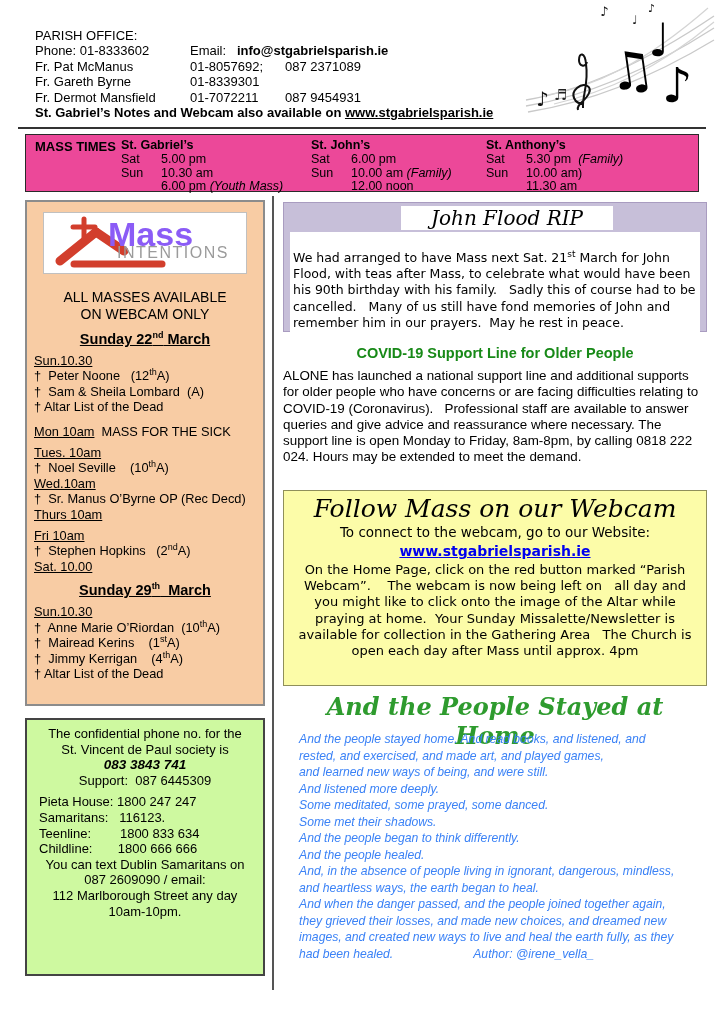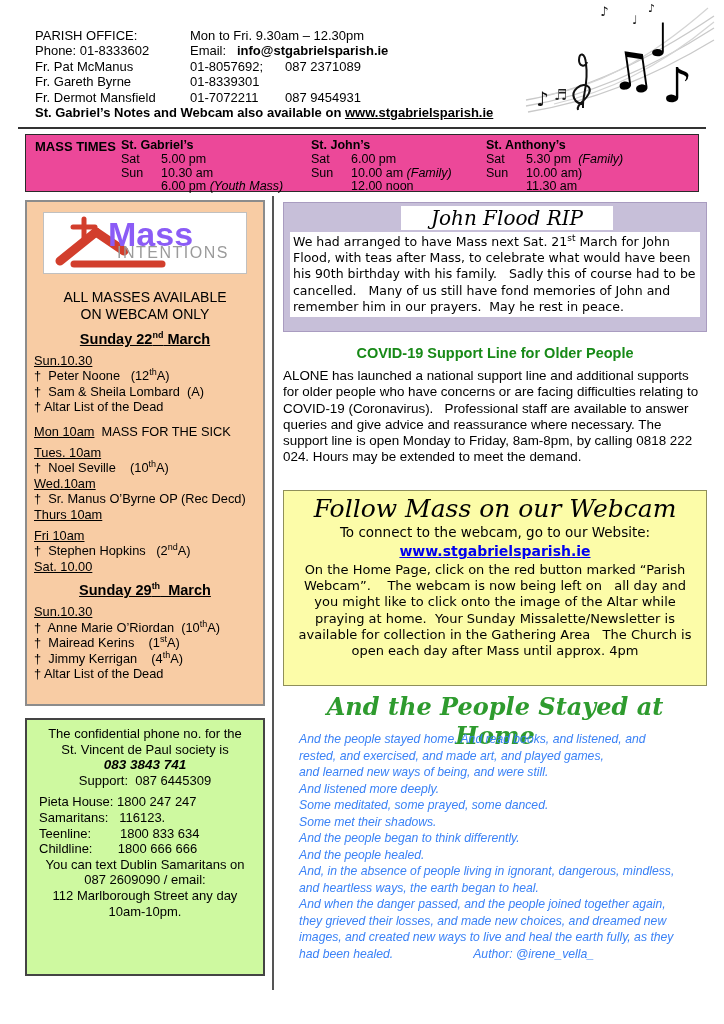--- a/index.html
+++ b/index.html
@@ -56,21 +56,21 @@
   .hl.g-top{margin-top:6px;}
 
   .divider{position:absolute;left:272px;top:196px;width:2px;height:794px;background:#555;}
 
   
   .flood-box{position:absolute;left:283px;top:202px;width:424px;height:130px;background:#C7BFD9;
              border:1px solid #a99cc0;box-sizing:border-box;text-align:center;}
   .flood-title{display:inline-block;background:#fff;font-family:"DejaVu Serif",serif;font-style:italic;
                font-size:20px;padding:0 30px;margin-top:3px;margin-left:24px;}
   .flood-body{background:#fff;margin:2px 6px 6px;text-align:left;font-size:12.5px;line-height:16.2px;
-              font-family:"DejaVu Sans",sans-serif;padding:2px 3px;white-space:pre-wrap;}
+              font-family:"DejaVu Sans",sans-serif;padding:18px 3px;white-space:pre-wrap;}
 
   
   .covid{position:absolute;left:283px;top:345px;width:424px;}
   .covid-title{color:#178917;font-weight:bold;text-align:center;font-size:14.5px;margin-bottom:7px;}
   .covid-body{font-size:13.4px;line-height:16.3px;white-space:pre-wrap;}
 
   
   .webcam-box{position:absolute;left:283px;top:490px;width:424px;height:196px;background:#FCFCA8;
               border:1px solid #8f8f5a;box-sizing:border-box;text-align:center;
               font-family:"DejaVu Sans",sans-serif;}
@@ -88,21 +88,20 @@
   .poem-author{margin-left:80px;}
 </style>
 </head>
 <body>
 
 <div id="page">
 
   <div class="header-block">
     <div class="hrow">
       <span class="hcol1">PARISH OFFICE:</span>
-      <span class="hwide">Mon to Fri. 9.30am – 12.30pm</span>
     </div>
     <div class="hrow">
       <span class="hcol1">Phone: 01-8333602</span>
       <span class="hwide"><span>Email:   </span><span class="bold">info@stgabrielsparish.ie</span></span>
     </div>
     <div id="priest-rows">
         <div class="hrow"><span class="hcol1">Fr. Pat McManus</span><span class="hcol2">01-8057692;</span><span class="hcol3">087 2371089</span></div>
         <div class="hrow"><span class="hcol1">Fr. Gareth Byrne</span><span class="hcol2">01-8339301</span><span class="hcol3"></span></div>
         <div class="hrow"><span class="hcol1">Fr. Dermot Mansfield</span><span class="hcol2">01-7072211</span><span class="hcol3">087 9454931</span></div>
       </div>

